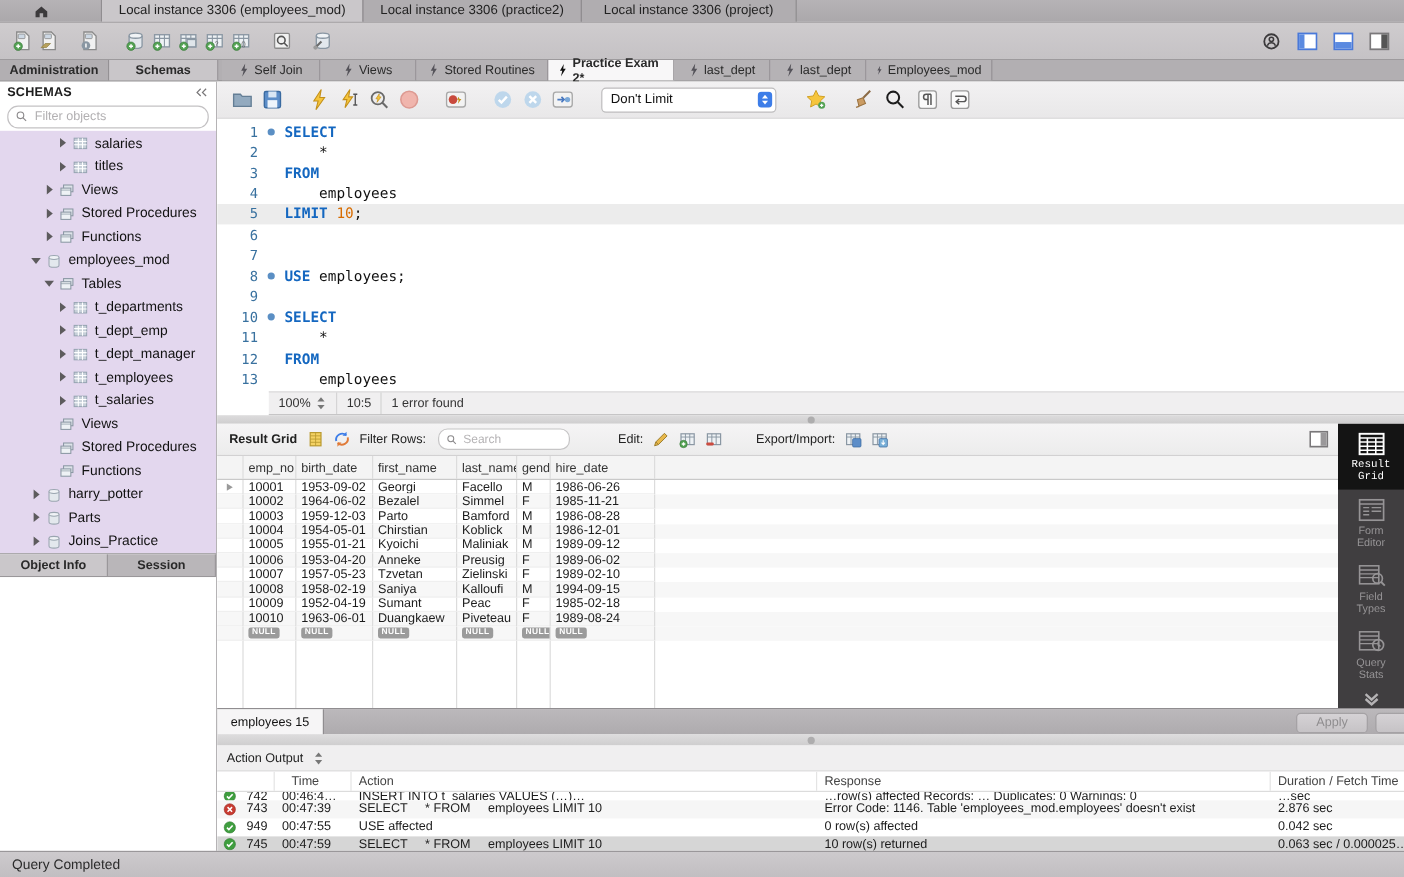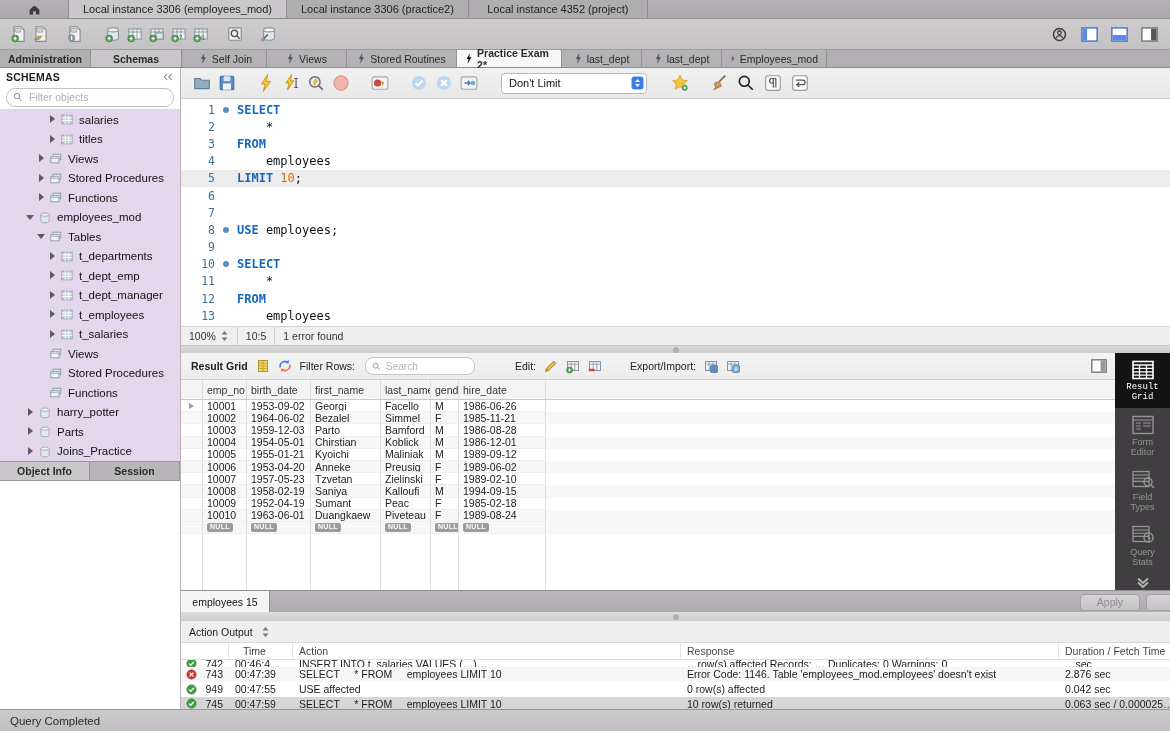--- a/index.html
+++ b/index.html
@@ -11,21 +11,21 @@
 
   
   .titlebar{height:18px;background:linear-gradient(#b6b3b6,#aba8ab);display:flex;align-items:stretch;
             border-bottom:1px solid #8e8b8e;flex:none;}
   .home{width:68px;display:flex;align-items:center;justify-content:center;}
   .home .ic{width:13px;height:13px;}
   .win-tabs{display:flex;align-items:stretch;}
   .wtab{display:flex;align-items:center;justify-content:center;padding:0 14px;min-width:150px;
         border-left:1px solid #908d90;border-right:1px solid #908d90;margin-right:-1px;
         background:#b0adb0;font-size:11px;color:#222;}
-  .wtab.act{background:#cac7ca;}
+  .wtab.act{background:#cac7ca;margin-left:16px;}
 
   
   .toolbar{height:30px;background:linear-gradient(#cfccce,#c5c2c5);border-bottom:1px solid #9d9a9d;
            display:flex;align-items:center;flex:none;}
   .tools-left{display:flex;align-items:center;padding-left:8px;}
   .tools-right{margin-left:auto;display:flex;align-items:center;padding-right:10px;gap:8px;}
   .tbtn{width:22px;height:22px;display:flex;align-items:center;justify-content:center;}
   .tbtn .ic{width:18px;height:18px;}
   .tools-right .tbtn .ic{width:17px;height:17px;}
 
@@ -88,21 +88,21 @@
   .eline{height:17.2px;display:flex;align-items:center;}
   .eline.hl{background:#ececec;}
   .lnum{width:34px;text-align:right;color:#39719f;flex:none;font-size:11.5px;}
   .lmark{width:22px;flex:none;display:flex;align-items:center;justify-content:center;}
   .lmark i{width:6px;height:6px;border-radius:50%;background:#5b8fc4;display:block;}
   .lcode{white-space:pre;color:#111;}
   .tok-kw{color:#1467c0;font-weight:bold;}
   .tok-num{color:#d86c00;}
 
   .edstatus{height:18px;background:#f0eff0;border-top:1px solid #d5d4d5;border-bottom:1px solid #c6c5c6;
-            display:flex;align-items:center;font-size:10.5px;color:#333;flex:none;}
+            display:flex;align-items:center;font-size:10.5px;color:#333;flex:none;margin-left:43px;}
   .edstatus .seg{display:flex;align-items:center;padding:0 8px;height:100%;border-right:1px solid #d5d4d5;}
   .edstatus .ic{width:9px;height:12px;margin-left:4px;color:#777;}
   .split{background:linear-gradient(#dddcdd,#cfcecf);flex:none;position:relative;}
   .split .dot{position:absolute;left:50%;top:50%;width:6px;height:6px;margin:-3px;border-radius:50%;
               background:#aeadae;}
 
   .result-area{height:237px;flex:none;display:flex;min-width:0;}
   .result-main{flex:1;display:flex;flex-direction:column;min-width:0;}
   .rtoolbar{height:26px;background:linear-gradient(#f5f4f5,#ececec);border-bottom:1px solid #d2d1d2;
             display:flex;align-items:center;flex:none;font-size:10.5px;color:#222;}
@@ -179,21 +179,21 @@
     <div class="home">
         <span class="ic">
           <svg viewBox="0 0 16 16">
             <path d="M2 8.2 8 3l6 5.2V14H9.8v-4H6.2v4H2z" fill="#3c3a3c"></path>
           </svg>
         </span>
       </div>
     <div class="win-tabs" id="win-tabs">
         <div class="wtab act">Local instance 3306 (employees_mod)</div>
         <div class="wtab">Local instance 3306 (practice2)</div>
-        <div class="wtab">Local instance 4352 (project)</div>
+        <div class="wtab">Local instance 3306 (project)</div>
       </div>
   </div>
 
   <div class="toolbar">
     <div class="tools-left" id="main-tools-left">
         <span class="tbtn">
           <span class="ic">
             <svg viewBox="0 0 16 16">&gt;<path d="M3.5 1.5h6l3 3v10h-9z" fill="#f1f1f1" stroke="#8a8a8a"></path><rect x="4.6" y="3" width="5" height="3.4" rx="0.6" fill="#cdd8e4" stroke="#8a8a8a" stroke-width="0.6"></rect><circle cx="4.6" cy="12" r="3.1" fill="#53a253" stroke="#3c7a3c" stroke-width="0.5"></circle><path d="M4.6 10.5v3M3.1 12h3" stroke="#fff" stroke-width="1.1"></path></svg>
           </span>
         </span>

